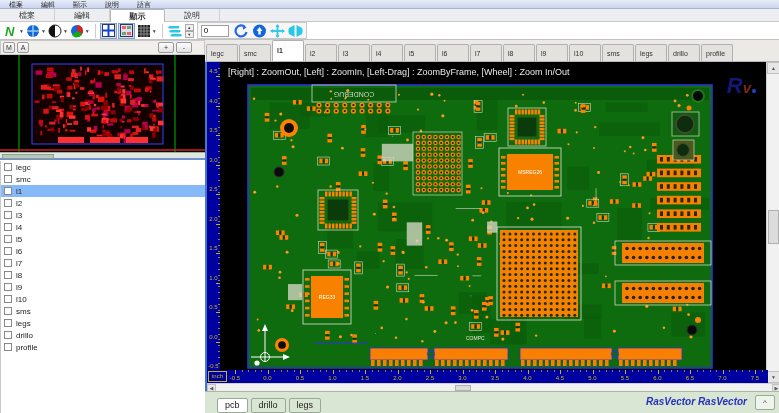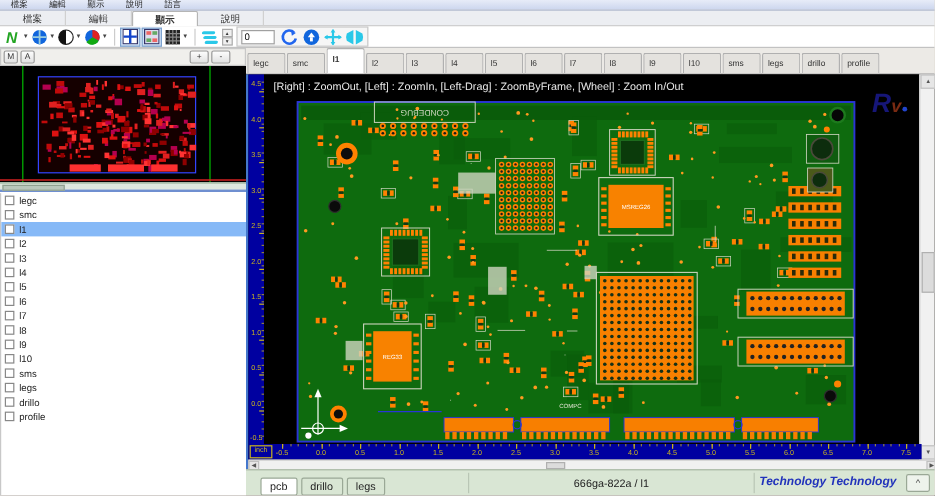--- a/index.html
+++ b/index.html
@@ -1982,18 +1982,17 @@
       <div class="scr-btn-h" style="right:0">▶</div>
     </div>
   </div>
 
   <div id="statusbar">
     <div id="status-buttons" style="display:flex">
         <div class="status-btn active">pcb</div>
         <div class="status-btn">drillo</div>
         <div class="status-btn">legs</div>
       </div>
-    <div id="status-title-seg">666ga-822a / l1</div>
-    <div id="brand">Technology Technology</div>
+    <div id="brand">RasVector RasVector</div>
     <div id="collapse-btn">^</div>
   </div>
 
 </div>
 
 </body></html>

